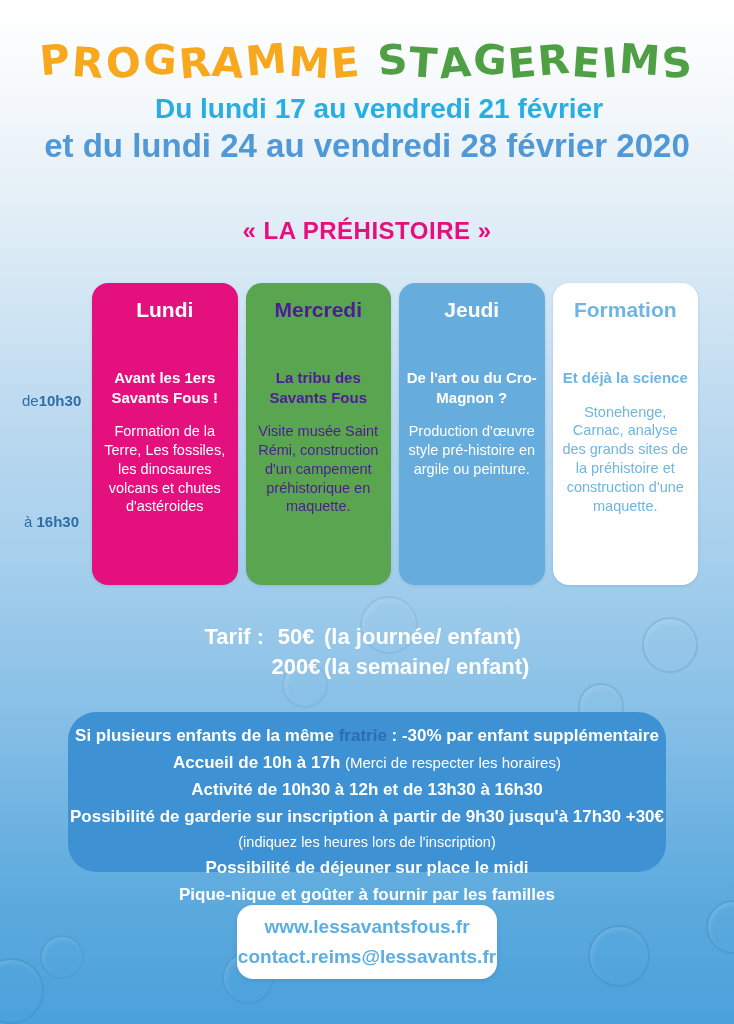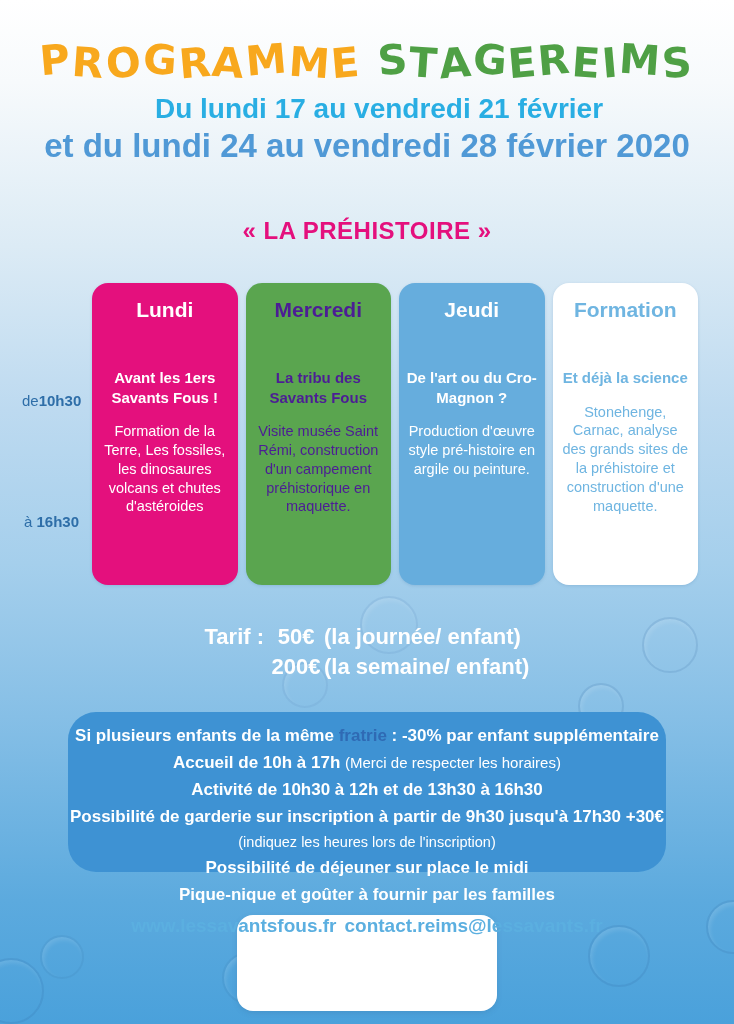--- a/index.html
+++ b/index.html
@@ -58,24 +58,24 @@
 
   
   .info-box { position:absolute; left:68px; top:712px; width:598px; height:160px;
               border-radius:28px; color:#ffffff; text-align:center;
               padding-top:13px; font-size:17px; font-weight:bold; line-height:1.32; }
   .info-line { margin-bottom:4.5px; }
   .info-note { font-weight:normal; font-size:15px; }
   .note-line { font-weight:normal; font-size:14.5px; margin-top:1px; margin-bottom:5px; }
 
   
-  .contact-box { position:absolute; left:237px; top:905px; width:260px; height:96px;
+  .contact-box { position:absolute; left:237px; top:905px; width:260px; height:74px;
                  background:#ffffff; border-radius:16px; text-align:center;
-                 display:flex; flex-direction:row; justify-content:center; gap:8px;
-                 box-shadow:0 2px 5px rgba(60,110,160,0.25);margin-top:10px; }
+                 display:flex; flex-direction:column; justify-content:center; gap:8px;
+                 box-shadow:0 2px 5px rgba(60,110,160,0.25); }
   .contact-box a { text-decoration:none; font-weight:bold; font-size:19px; }
 </style>
 </head>
 <body>
 
 <div class="page">
 
   <div class="bubble b1"></div>
   <div class="bubble b2"></div>
   <div class="bubble b3"></div>

